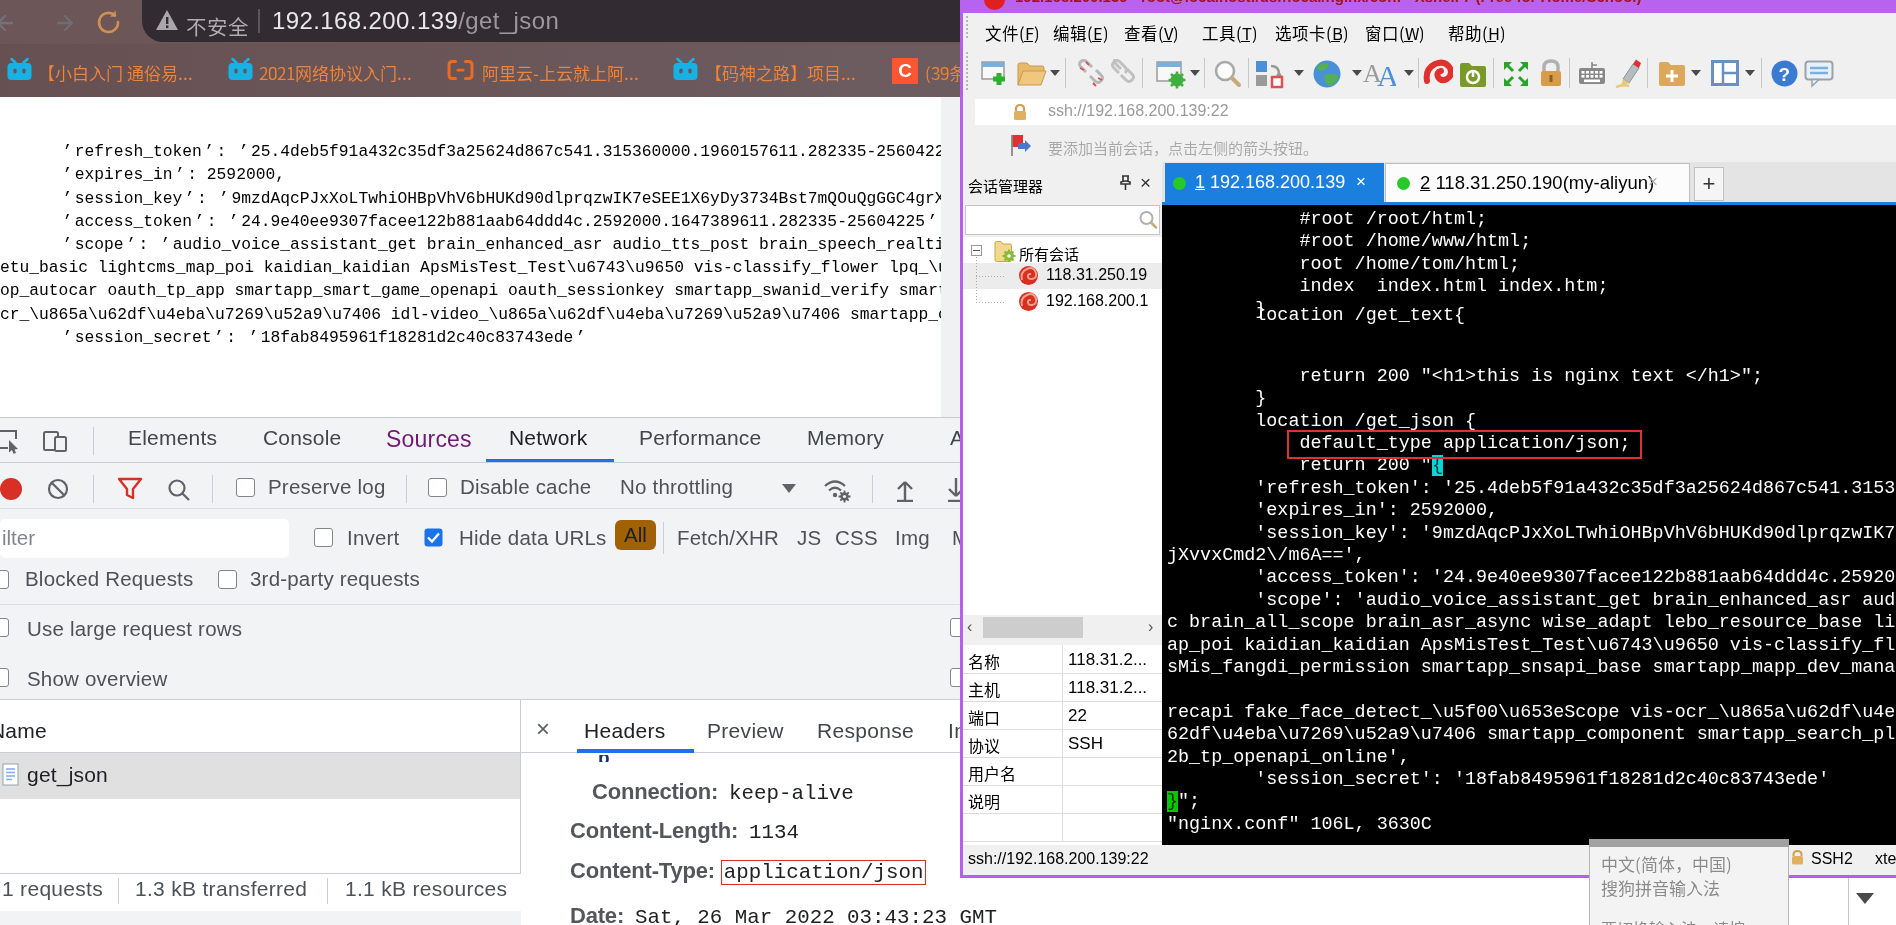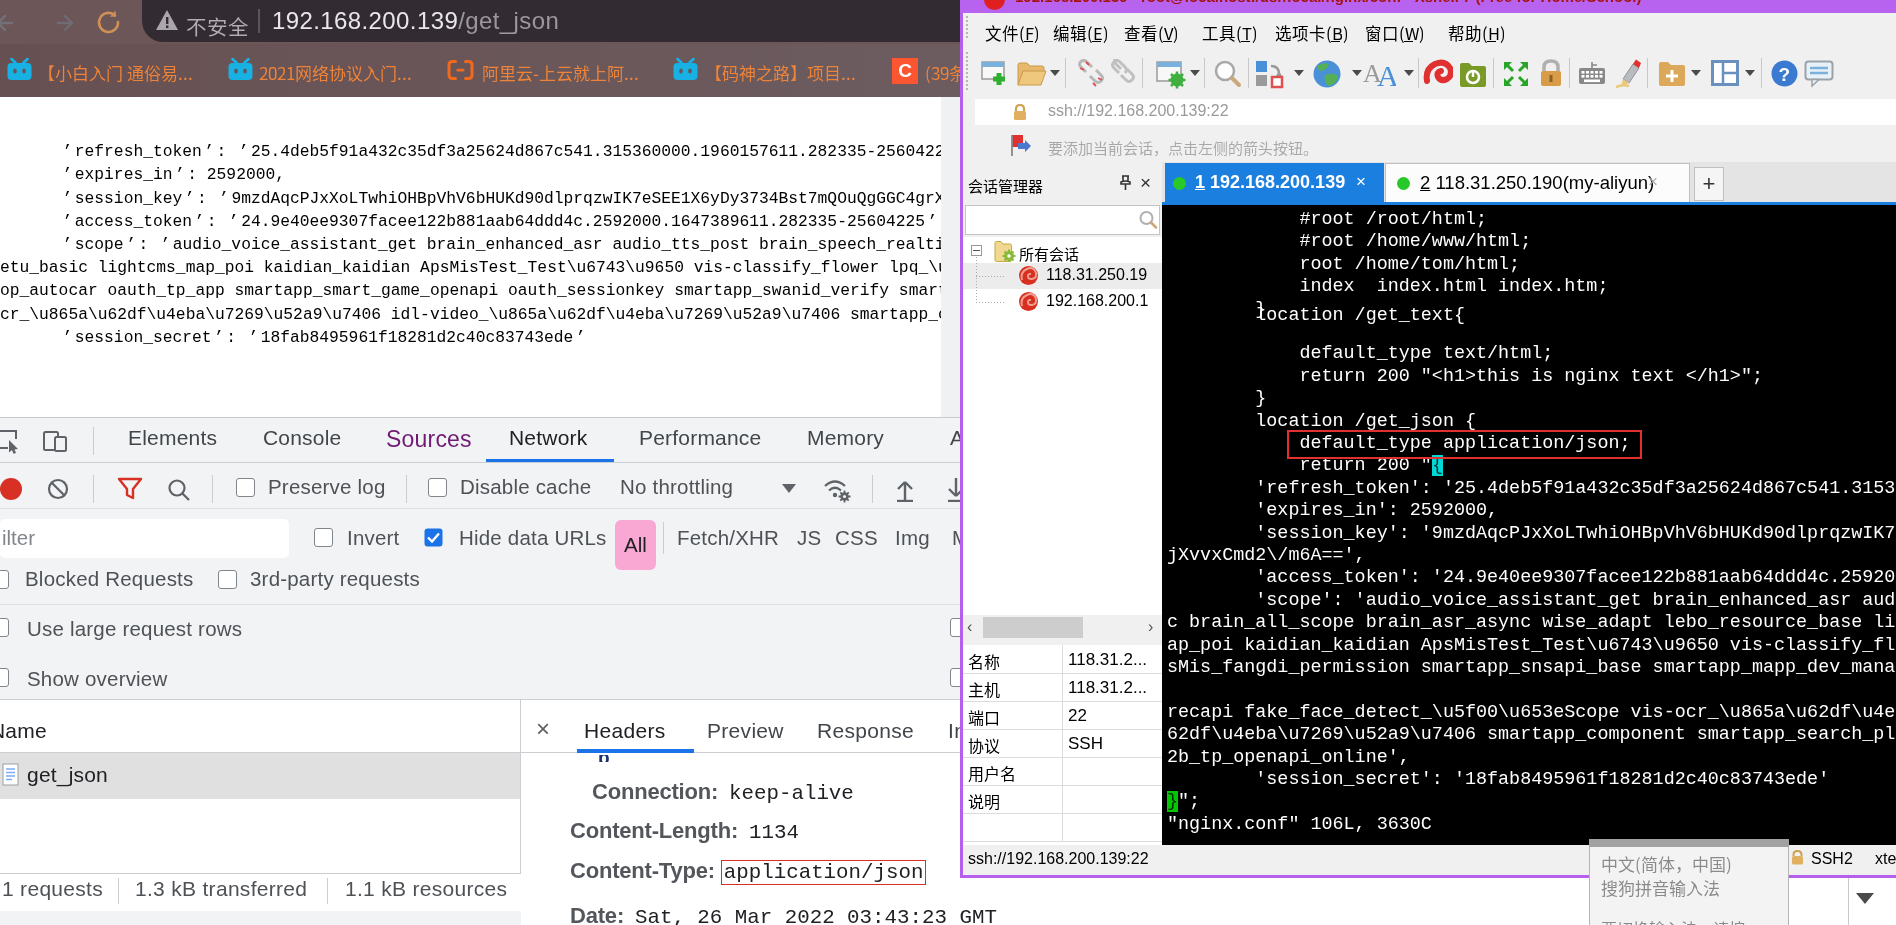--- a/index.html
+++ b/index.html
@@ -159,21 +159,21 @@
   </svg>
 <div class="abs" style="left:0;top:519px;width:289px;height:39px;background:#fff;border-radius:5px"></div>
 <div class="abs" style="left:2px;top:526px;font-size:20.5px;color:#80868b">ilter</div>
 <div class="abs" style="left:314px;top:528px;width:19px;height:19px;border:1.5px solid #80868b;border-radius:3px;background:#fff"></div>
 <div class="abs" style="left:347px;top:526px;font-size:20.5px;letter-spacing:0.2px;color:#4e5256">Invert</div>
 <svg class="abs" style="left:424px;top:528px" width="19" height="19" viewBox="0 0 19 19">
 <rect x="0.5" y="0.5" width="18" height="18" rx="3" fill="#1a73e8"></rect>
 <path d="M4 9.5 L8 13.5 L15 5.5" stroke="#fff" stroke-width="2.4" fill="none"></path>
   </svg>
 <div class="abs" style="left:459px;top:526px;font-size:20.5px;letter-spacing:0.2px;color:#4e5256">Hide data URLs</div>
-<div class="abs" style="left:615px;top:520px;padding:13px 9px;background:#f9a8d4;border-radius:6px;font-size:20.5px;color:#202124">All</div>
+<div class="abs" style="left:615px;top:520px;padding:3px 9px;background:#a16207;border-radius:6px;font-size:20.5px;color:#202124">All</div>
 <div class="abs" style="left:663px;top:522px;width:1px;height:32px;background:#cacdd1"></div>
 <div class="abs" style="left:677px;top:526px;font-size:20.5px;letter-spacing:0.2px;color:#4e5256">Fetch/XHR</div>
 <div class="abs" style="left:797px;top:526px;font-size:20.5px;letter-spacing:0.2px;color:#4e5256">JS</div>
 <div class="abs" style="left:835px;top:526px;font-size:20.5px;letter-spacing:0.2px;color:#4e5256">CSS</div>
 <div class="abs" style="left:895px;top:526px;font-size:20.5px;letter-spacing:0.2px;color:#4e5256">Img</div>
 <div class="abs" style="left:952px;top:526px;font-size:20.5px;letter-spacing:0.2px;color:#4e5256">Me</div>
 <div class="abs" style="left:-10px;top:570px;width:19px;height:19px;border:1.5px solid #80868b;border-radius:3px;background:#fff"></div>
 <div class="abs" style="left:25px;top:567px;font-size:20.5px;letter-spacing:0.2px;color:#4e5256">Blocked Requests</div>
 <div class="abs" style="left:218px;top:570px;width:19px;height:19px;border:1.5px solid #80868b;border-radius:3px;background:#fff"></div>
 <div class="abs" style="left:250px;top:567px;font-size:20.5px;letter-spacing:0.2px;color:#4e5256">3rd-party requests</div>
@@ -471,36 +471,35 @@
     </svg></div>
 <div class="abs" style="left:963px;top:813px;width:199px;height:1px;background:#dcdcdc"></div>
 <div style="position:absolute;left:968px;top:789px;height:24px"><svg class="" width="32" height="24" viewBox="0 0 32 24">
       <path fill="#000" d="M1.8 6.5Q2.6 7.4 3.2 8.0Q3.7 8.6 4.2 9.4L5.1 8.5Q4.5 7.7 4.0 7.1Q3.5 6.5 2.6 5.6L1.8 6.5ZM7.3 10.0L12.8 10.0L12.8 12.9L7.3 12.9L7.3 10.0ZM2.8 19.8Q3.0 19.4 3.3 19.2Q3.5 19.1 6.5 16.9Q6.4 16.6 6.3 16.4Q6.2 16.2 6.1 15.8L4.2 17.1L4.2 10.8L0.7 10.8L0.7 12.0L3.0 12.0L3.0 17.2Q3.0 17.9 2.7 18.2Q2.4 18.4 2.1 18.6Q2.3 18.9 2.5 19.2Q2.7 19.4 2.8 19.8ZM6.1 8.9L6.1 14.0L8.2 14.0Q8.0 16.6 7.7 17.5Q7.4 18.4 4.8 19.4Q5.0 19.7 5.2 19.9Q5.3 20.1 5.5 20.5Q8.4 19.2 8.8 18.1Q9.1 17.0 9.4 14.0L10.8 14.0L10.8 18.5Q10.8 19.8 11.0 20.0Q11.1 20.1 12.3 20.1Q12.5 20.1 13.1 20.1Q13.7 20.1 13.9 20.1Q14.9 20.1 15.1 19.9Q15.2 19.6 15.3 17.5Q15.0 17.5 14.8 17.4Q14.5 17.2 14.2 17.0Q14.2 18.8 14.2 18.9Q14.2 19.0 13.8 19.0Q13.5 19.0 13.1 19.0Q12.6 19.0 12.5 19.0Q12.1 19.0 12.0 19.0Q12.0 18.9 12.0 18.5L12.0 14.0L14.0 14.0L14.0 8.9L12.3 8.9Q12.7 8.0 13.0 7.4Q13.2 6.8 13.6 5.7L12.4 5.2Q12.1 6.4 11.8 7.1Q11.5 7.9 11.0 8.9L8.3 8.9L9.4 8.4Q9.1 7.5 8.8 6.9Q8.5 6.2 7.8 5.3L6.8 5.8Q7.4 6.8 7.7 7.4Q8.0 8.1 8.2 8.9L6.1 8.9ZM21.4 12.0L21.4 15.0L18.4 15.0L18.4 12.0L21.4 12.0ZM21.4 10.9L18.4 10.9L18.4 7.1L21.4 7.1L21.4 10.9ZM17.3 6.0L17.3 17.8L18.4 17.8L18.4 16.1L22.5 16.1L22.5 6.0L17.3 6.0ZM29.7 7.1L29.7 10.0L25.2 10.0L25.2 7.1L29.7 7.1ZM24.0 6.0L24.0 11.8Q24.0 14.4 23.9 16.2Q23.7 17.9 21.0 20.3Q21.3 20.5 21.5 20.7Q21.7 20.9 21.9 21.1Q23.7 19.7 24.1 18.6Q24.6 17.4 24.9 15.1L29.7 15.1L29.7 19.4Q29.7 19.7 29.6 19.8Q29.5 19.8 29.3 19.8Q29.0 19.9 28.5 19.9Q28.0 19.9 26.9 19.8Q27.1 20.2 27.2 20.4Q27.3 20.7 27.4 21.0Q28.8 21.0 29.2 21.0Q29.6 21.0 30.2 20.8Q30.7 20.6 30.8 20.4Q30.8 20.2 30.8 19.4L30.8 6.0L24.0 6.0ZM29.7 11.1L29.7 14.0L25.1 14.0Q25.2 13.3 25.2 12.9Q25.2 12.5 25.2 11.9L25.2 11.1L29.7 11.1Z"></path>
     </svg></div>
 <div class="abs" style="left:963px;top:841px;width:199px;height:1px;background:#dcdcdc"></div>
 <div class="abs" style="left:1062px;top:645px;width:1px;height:197px;background:#dcdcdc"></div>
 <div class="abs" style="left:1162px;top:162px;width:734px;height:43px;background:#e4e4e4"></div>
 <div class="abs" style="left:1165px;top:163px;width:219px;height:42px;background:#1b7fe0"></div>
 <div class="abs" style="left:1173px;top:177px;width:13px;height:13px;border-radius:50%;background:#28c828"></div>
-<div class="abs" style="left:1195px;top:172px;font-size:18px;font-weight:bold;color:#fff"><span style="text-decoration:underline">1</span> 192.168.200.139</div>
+<div class="abs" style="left:1195px;top:172px;font-size:18px;font-weight:normal;color:#fff"><span style="text-decoration:underline">1</span> 192.168.200.139</div>
 <div class="abs" style="left:1356px;top:172px;font-size:17px;color:#fff">×</div>
 <div class="abs" style="left:1385px;top:163px;width:305px;height:42px;background:#fcfcfc;border:1px solid #c0c0c0;border-bottom:none"></div>
 <div class="abs" style="left:1397px;top:177px;width:13px;height:13px;border-radius:50%;background:#28c828"></div>
 <div class="abs" style="left:1420px;top:172px;font-size:18.5px;color:#000"><span style="text-decoration:underline">2</span> 118.31.250.190(my-aliyun)</div>
 <div class="abs" style="left:1648px;top:172px;font-size:17px;color:#aaa">×</div>
 <div class="abs" style="left:1694px;top:167px;width:30px;height:34px;background:#f5f5f5;border:1px solid #c0c0c0;font-size:22px;color:#333;text-align:center;line-height:32px">+</div>
 <div class="abs" style="left:1162px;top:202px;width:734px;height:3px;background:#1b7fe0"></div>
 <div class="abs" style="left:1162px;top:205px;width:734px;height:640px;background:#000;overflow:hidden" id="term">
     <div class="mono" style="position:absolute;left:5px;top:4.0px;font-size:18.4px;line-height:22.4px;white-space:pre;color:#fff">            #root /root/html;</div>
     <div class="mono" style="position:absolute;left:5px;top:26.4px;font-size:18.4px;line-height:22.4px;white-space:pre;color:#fff">            #root /home/www/html;</div>
     <div class="mono" style="position:absolute;left:5px;top:48.8px;font-size:18.4px;line-height:22.4px;white-space:pre;color:#fff">            root /home/tom/html;</div>
     <div class="mono" style="position:absolute;left:5px;top:71.2px;font-size:18.4px;line-height:22.4px;white-space:pre;color:#fff">            index  index.html index.htm;</div>
     <div class="mono" style="position:absolute;left:5px;top:93.6px;font-size:18.4px;line-height:22.4px;white-space:pre;color:#fff">        }</div>
     <div class="mono" style="position:absolute;left:5px;top:100px;font-size:18.4px;line-height:22.4px;white-space:pre;color:#fff">        location /get_text{</div>
-    <div class="mono" style="position:absolute;left:5px;top:138.4px;font-size:18.4px;line-height:22.4px;white-space:pre;color:#fff">            default_type text/html;</div>
     <div class="mono" style="position:absolute;left:5px;top:160.8px;font-size:18.4px;line-height:22.4px;white-space:pre;color:#fff">            return 200 "&lt;h1&gt;this is nginx text &lt;/h1&gt;";</div>
     <div class="mono" style="position:absolute;left:5px;top:183.2px;font-size:18.4px;line-height:22.4px;white-space:pre;color:#fff">        }</div>
     <div class="mono" style="position:absolute;left:5px;top:205.6px;font-size:18.4px;line-height:22.4px;white-space:pre;color:#fff">        location /get_json {</div>
     <div class="mono" style="position:absolute;left:5px;top:228.0px;font-size:18.4px;line-height:22.4px;white-space:pre;color:#fff">            default_type application/json;</div>
     <div class="mono" style="position:absolute;left:5px;top:250.4px;font-size:18.4px;line-height:22.4px;white-space:pre;color:#fff">            return 200 "<span style="background:#00d8d8;color:#003030">{</span></div>
     <div class="mono" style="position:absolute;left:5px;top:272.8px;font-size:18.4px;line-height:22.4px;white-space:pre;color:#fff">        'refresh_token': '25.4deb5f91a432c35df3a25624d867c541.3153</div>
     <div class="mono" style="position:absolute;left:5px;top:295.2px;font-size:18.4px;line-height:22.4px;white-space:pre;color:#fff">        'expires_in': 2592000,</div>
     <div class="mono" style="position:absolute;left:5px;top:317.6px;font-size:18.4px;line-height:22.4px;white-space:pre;color:#fff">        'session_key': '9mzdAqcPJxXoLTwhiOHBpVhV6bHUKd90dlprqzwIK7</div>
     <div class="mono" style="position:absolute;left:5px;top:340.0px;font-size:18.4px;line-height:22.4px;white-space:pre;color:#fff">jXvvxCmd2\/m6A==',</div>
     <div class="mono" style="position:absolute;left:5px;top:362.4px;font-size:18.4px;line-height:22.4px;white-space:pre;color:#fff">        'access_token': '24.9e40ee9307facee122b881aab64ddd4c.25920</div>

